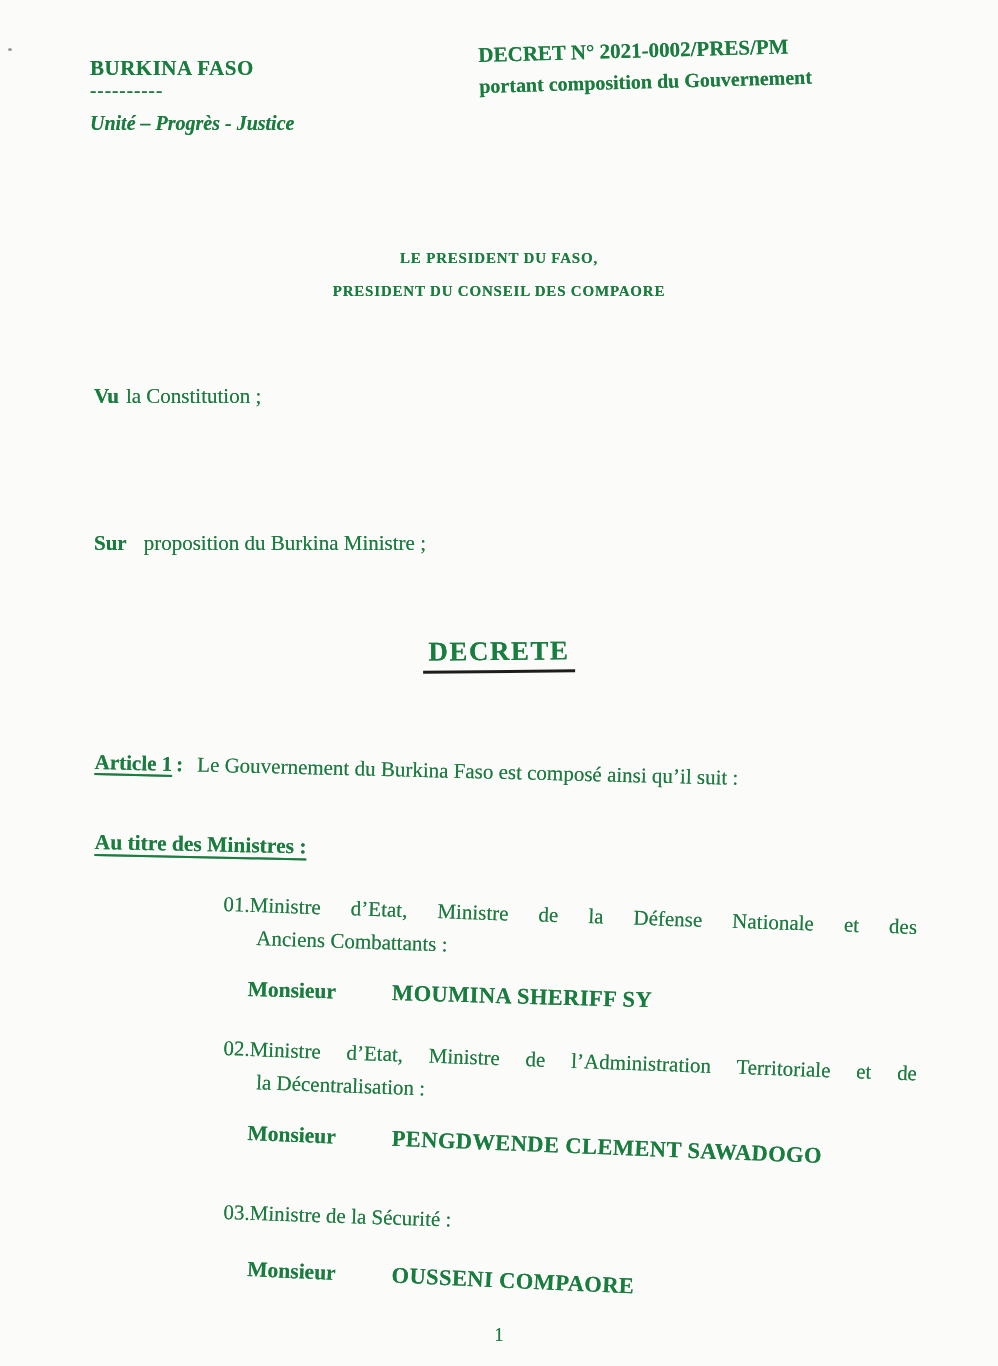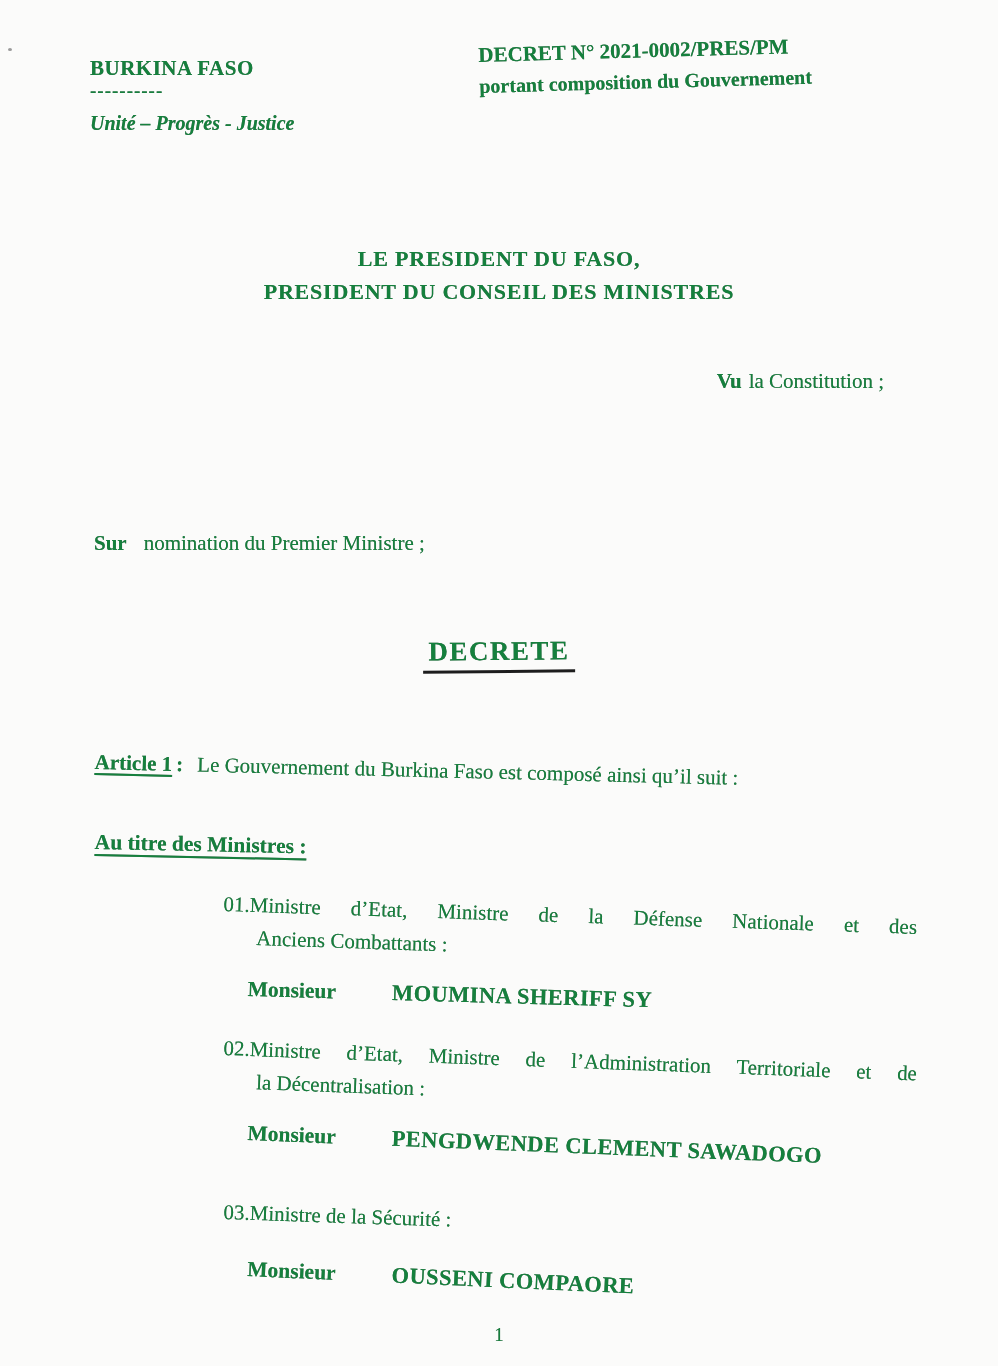--- a/index.html
+++ b/index.html
@@ -43,33 +43,33 @@
     transform-origin: left top;
     white-space: nowrap;
   }
   .header-right .decree-subject { font-size: 20px; }
 
   
   .doc-title {
     left: 0; right: 0; top: 242px;
     text-align: center;
     font-weight: bold;
-    font-size: 22px;
+    font-size: 15px;
     line-height: 33px;
     letter-spacing: 0.8px;
   }
 
   
   .visa {
     left: 94px;
     font-size: 21px;
     line-height: 32px;
     width: 790px;
   }
-  .visa-1 { top: 365px; text-align: right; }
+  .visa-1 { top: 380px; }
   .visa-2 { top: 438px; }
   .visa-3 { top: 527px; }
   .visa .kw { font-weight: bold; margin-right: 7px; }
   .visa-3 .kw { margin-right: 17px; text-align: center; }
 
   
   .decrete-wrap {
     left: 0; right: 0; top: 636px;
     text-align: center;
     transform: rotate(-0.5deg);
@@ -176,28 +176,28 @@
     <div class="motto">Unité – Progrès - Justice</div>
   </div>
 
   <div class="abs header-right">
     <div class="decree-number">DECRET N° 2021-0002/PRES/PM</div>
     <div class="decree-subject">portant composition du Gouvernement</div>
   </div>
 
   <div class="abs doc-title">
     <div>LE PRESIDENT DU FASO,</div>
-    <div>PRESIDENT DU CONSEIL DES MINISTRES</div>
+    <div>PRESIDENT DU CONSEIL DES COMPAORE</div>
   </div>
 
   <div class="abs visa visa-1">
     <span class="kw">Vu</span><span>la Constitution ;</span>
   </div>
   <div class="abs visa visa-3">
-    <span class="kw">Sur</span><span>nomination du Premier Ministre ;</span>
+    <span class="kw">Sur</span><span>proposition du Burkina Ministre ;</span>
   </div>
 
   <div class="abs decrete-wrap">
     <span class="decrete">DECRETE</span>
   </div>
 
   <div class="abs article-1">
     <span class="label">Article 1</span><span class="sep">:</span><span>Le Gouvernement du Burkina Faso est composé ainsi qu’il suit :</span>
   </div>
 

